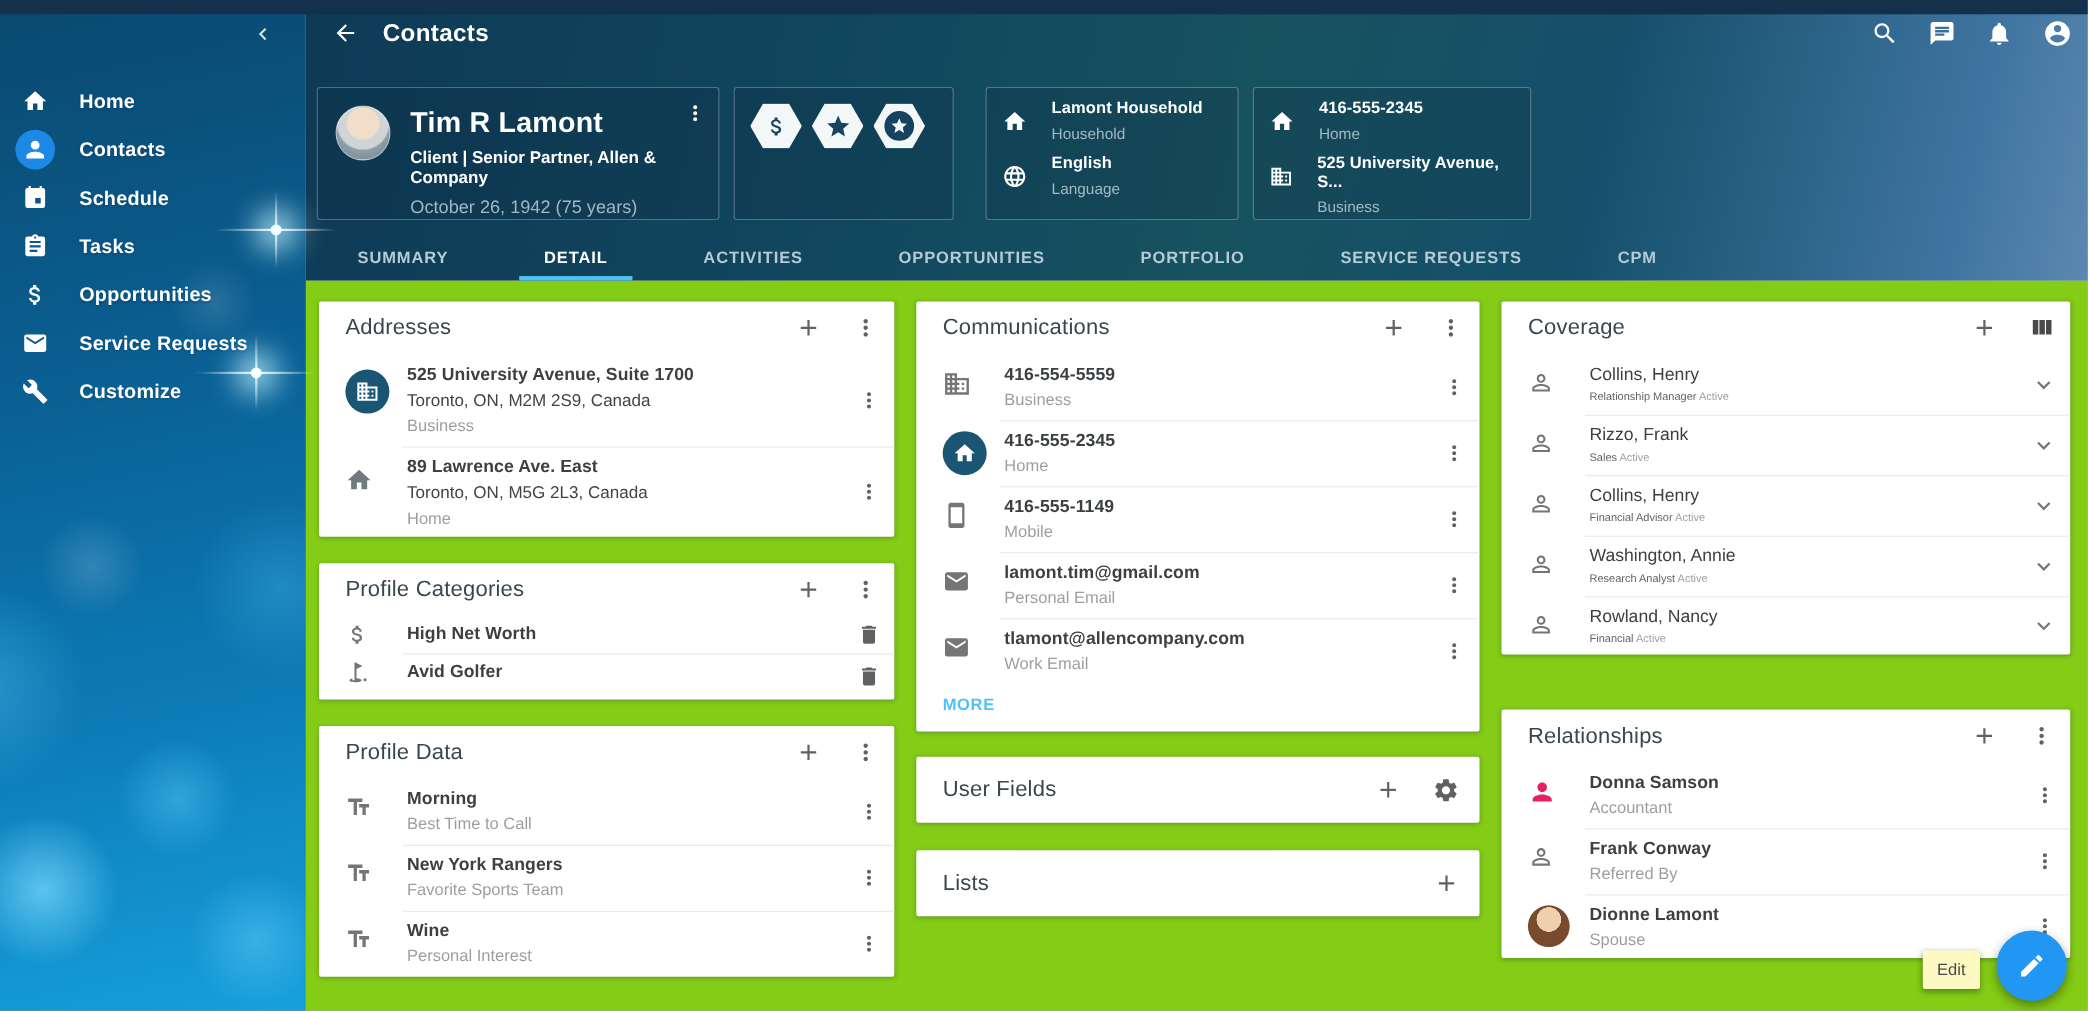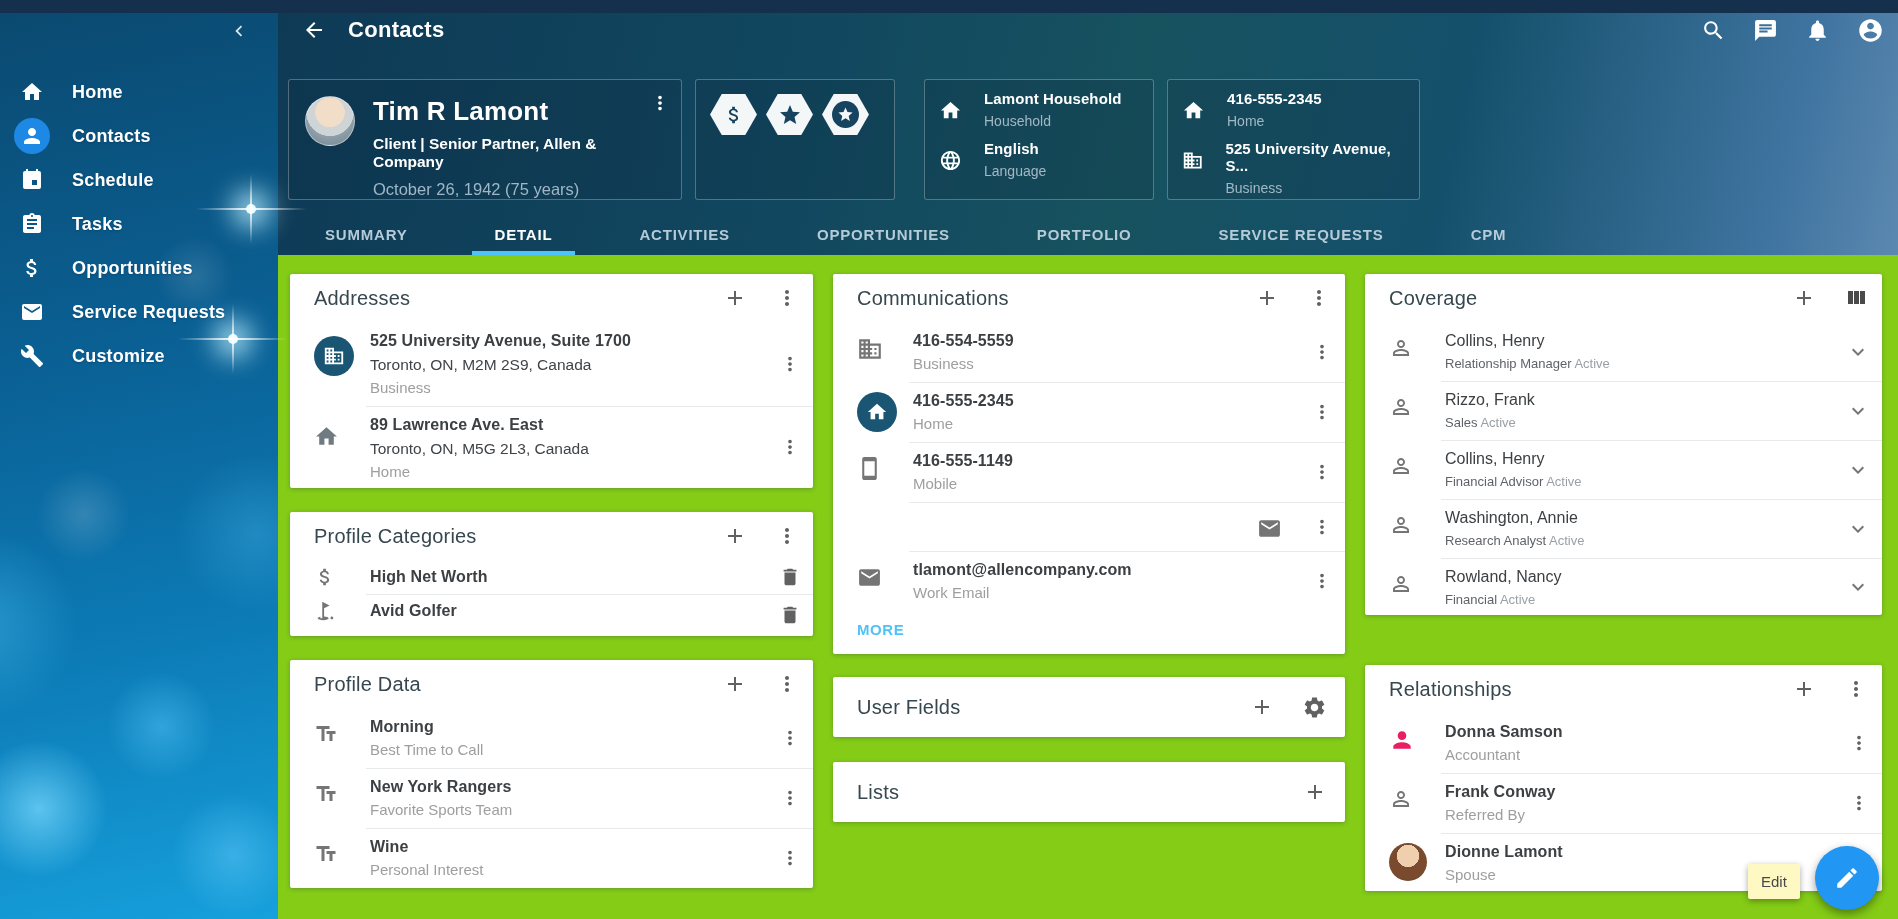--- a/index.html
+++ b/index.html
@@ -38,21 +38,21 @@
   .header { position:absolute; left:278px; top:0; width:1620px; height:255px; z-index:30;
     background:linear-gradient(103deg,#0e3a56 0%,#11475f 32%,#17525f 52%,#14506b 72%,#3f74a0 92%,#5b88b0 100%); }
   .appbar { position:relative; height:60px; display:flex; align-items:center; color:#fff; }
   .back-btn { margin-left:24px; cursor:pointer; display:flex; }
   .appbar-title { margin-left:22px; font-size:22px; font-weight:bold; letter-spacing:.3px; }
   .appbar-actions { position:absolute; right:14px; top:0; height:60px; display:flex; align-items:center; gap:27px; }
   .appbar-actions .abtn { cursor:pointer; display:flex; color:#fff; }
 
   .hero-cards { position:absolute; left:10px; top:79px; display:flex; gap:13px; }
   .hcard { height:121px; background:rgba(10,34,50,.18); border:1px solid rgba(255,255,255,.28); border-radius:3px; position:relative; color:#fff; }
-  .hcard-profile { width:394px; display:flex; padding:14px 28px 0 16px; }
+  .hcard-profile { width:366px; display:flex; padding:14px 28px 0 16px; }
   .avatar-lg { width:50px; height:50px; border-radius:50%; flex:0 0 50px; margin-top:2px;
     background:radial-gradient(circle at 50% 32%, #f2ddc8 0 36%, #cfd4d6 37% 58%, #8fa0aa 59%, #6f828e 100%);
     border:1px solid rgba(255,255,255,.4); }
   .prof-text { margin-left:18px; flex:1; }
   .prof-name { font-size:26px; font-weight:bold; letter-spacing:.2px; margin-top:2px; }
   .prof-sub { font-size:15.5px; font-weight:bold; margin-top:8px; }
   .prof-date { font-size:16.5px; color:#9fb7c6; margin-top:9px; }
   .hcard-kebab { position:absolute; top:12px; right:10px; color:#fff; cursor:pointer; }
 
   .hcard-badges { width:200px; padding:14px; display:flex; gap:9px; }
@@ -90,21 +90,21 @@
 
   .row { position:relative; display:flex; padding:10px 48px 10px 24px;justify-content:flex-end; }
   .row + .row::before { content:""; position:absolute; left:76px; right:0; top:0; height:1px; background:#e7e9ea; }
   .row-ic { width:40px; flex:0 0 40px; display:flex; justify-content:flex-start; color:#757575; padding-top:4px; }
   .row-ic .circ { width:40px; height:40px; border-radius:50%; background:#1a5674; color:#fff; display:flex; align-items:center; justify-content:center; }
   .row-text { margin-left:16px; flex:1; min-width:0; }
   .l1 { font-size:16px; color:#3c4043; font-weight:bold; letter-spacing:.1px; }
   .l1n { font-size:16px; color:#3c4043; }
   .l2 { font-size:15.5px; color:#3f4448; margin-top:6px; }
   .l3 { font-size:15px; color:#9e9e9e; margin-top:5px; }
-  .lsub { font-size:13px; color:#5f6368; margin-top:6px; }
+  .lsub { font-size:10px; color:#5f6368; margin-top:6px; }
   .status { color:#9aa0a6; }
   .row-end { position:absolute; right:12px; top:50%; transform:translateY(-50%); color:#616161; cursor:pointer; display:flex; }
   .row-end.chev { color:#757575; }
   .more-link { display:inline-block; margin:10px 0 16px 24px; font-size:15px; font-weight:bold; letter-spacing:.6px; color:#4fc3f7; cursor:pointer; }
   .pad-b { padding-bottom:8px; }
 
   .avatar-sm { width:38px; height:38px; border-radius:50%;
     background:radial-gradient(circle at 50% 34%, #f0cfae 0 35%, #7a4a2e 36% 72%, #5d3620 100%); }
   .pink { color:#e91e63; }
 
@@ -636,20 +636,24 @@
                 <use href="#i-kebab"></use>
               </svg>
             </span>
         </div>
         <div class="row">
           <span class="row-ic">
               <svg class="ic" width="25" height="25">
                 <use href="#i-mail"></use>
               </svg>
             </span>
+          <span class="row-text">
+            <div class="l1">lamont.tim@gmail.com</div>
+            <div class="l3">Personal Email</div>
+          </span>
           <span class="row-end">
               <svg class="ic" width="22" height="22">
                 <use href="#i-kebab"></use>
               </svg>
             </span>
         </div>
         <div class="row">
           <span class="row-ic">
               <svg class="ic" width="25" height="25">
                 <use href="#i-mail"></use>

